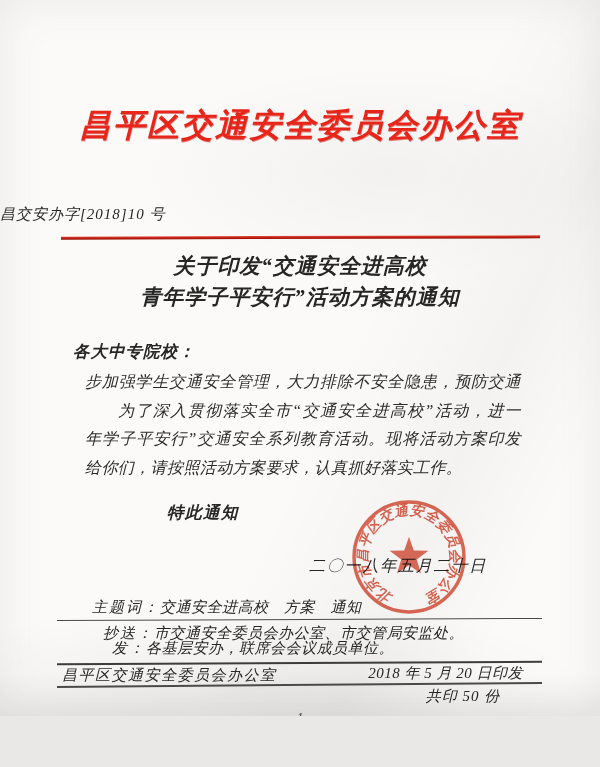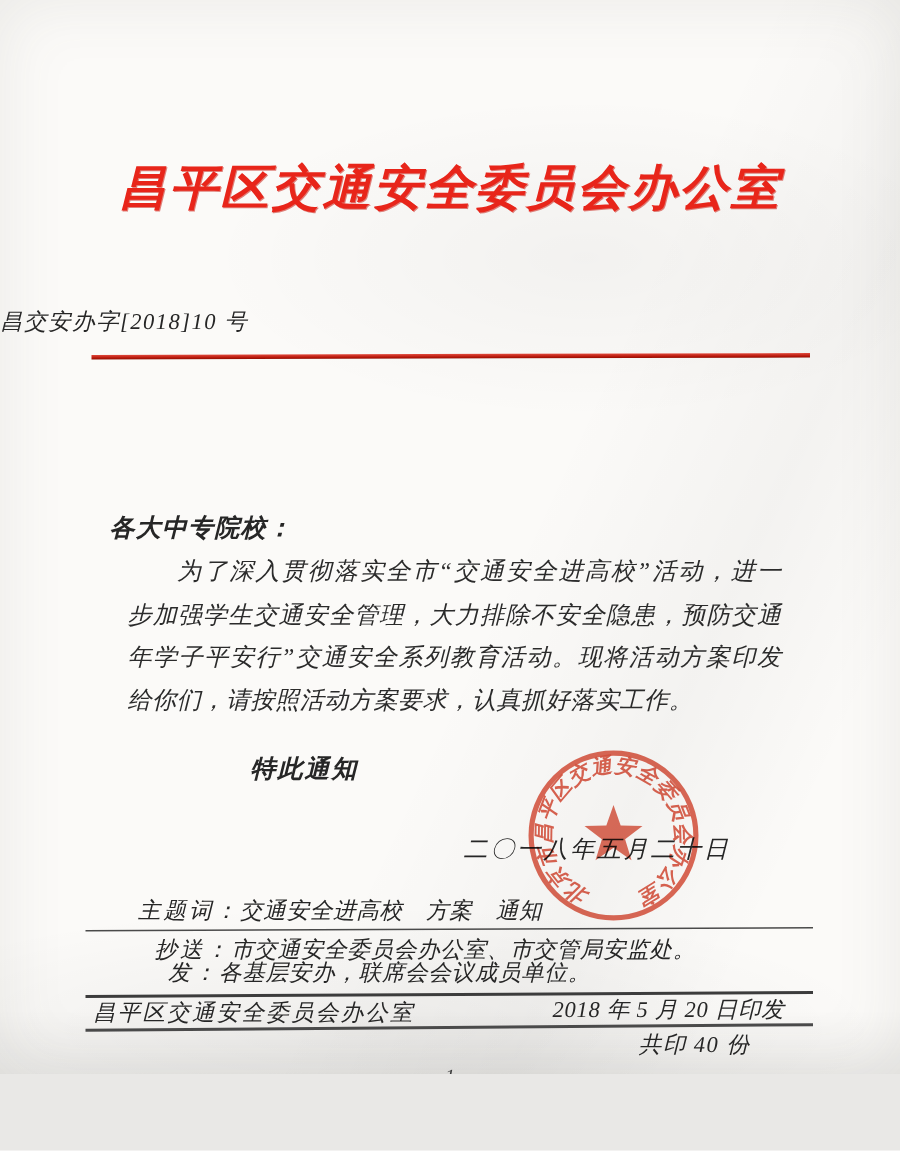--- a/index.html
+++ b/index.html
@@ -61,26 +61,30 @@
 <body>
 
 <div class="page">
 
   <div class="abs org-header">昌平区交通安全委员会办公室</div>
 
   <div class="abs doc-number">昌交安办字[2018]10 号</div>
 
   <div class="abs red-rule"></div>
 
+  <div class="abs doc-title">
+    <div>关于印发“交通安全进高校</div>
+    <div>青年学子平安行”活动方案的通知</div>
+  </div>
 
   <div class="abs salutation">各大中专院校：</div>
 
   <div class="abs body-block">
+    <span class="body-line">步加强学生交通安全管理，大力排除不安全隐患，预防交通</span>
     <span class="body-line first">为了深入贯彻落实全市“交通安全进高校”活动，进一</span>
-    <span class="body-line">步加强学生交通安全管理，大力排除不安全隐患，预防交通</span>
     <span class="body-line">年学子平安行”交通安全系列教育活动。现将活动方案印发</span>
     <span class="body-line last">给你们，请按照活动方案要求，认真抓好落实工作。</span>
   </div>
 
   <div class="abs closing">特此通知</div>
 
   <div class="abs sign-date">二〇一八年五月二十日</div>
 
   <svg class="abs seal" viewBox="0 0 116 116" xmlns="http://www.w3.org/2000/svg">
     <circle cx="58" cy="58" r="54" fill="none" stroke="#d6452f" stroke-width="3.4" opacity="0.88"></circle>
@@ -102,17 +106,17 @@
   <div class="abs meta-row row-issue"><span class="label">发：</span><span>各基层安办，联席会会议成员单位。</span></div>
 
   <div class="abs thin-rule rule-above-footer"></div>
 
   <div class="abs footer-issuer">昌平区交通安全委员会办公室</div>
 
   <div class="abs footer-printdate">2018 年 5 月 20 日印发</div>
 
   <div class="abs thin-rule rule-below-footer"></div>
 
-  <div class="abs footer-copies">共印 40 份</div>
+  <div class="abs footer-copies">共印 50 份</div>
 
   <div class="abs page-number">1</div>
 
 </div>
 
 </body></html>

